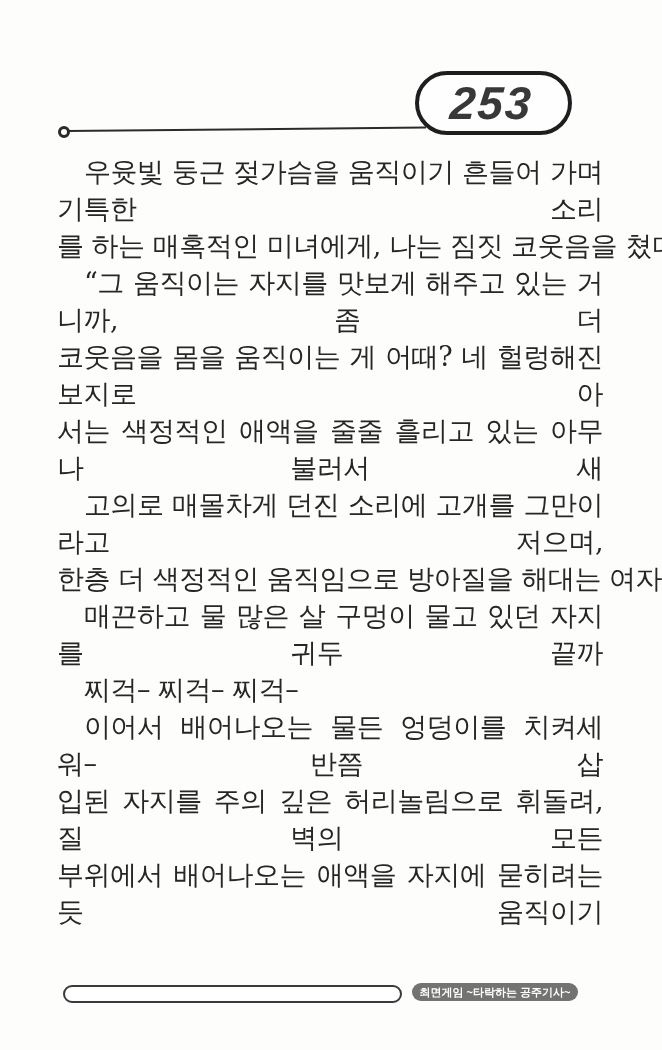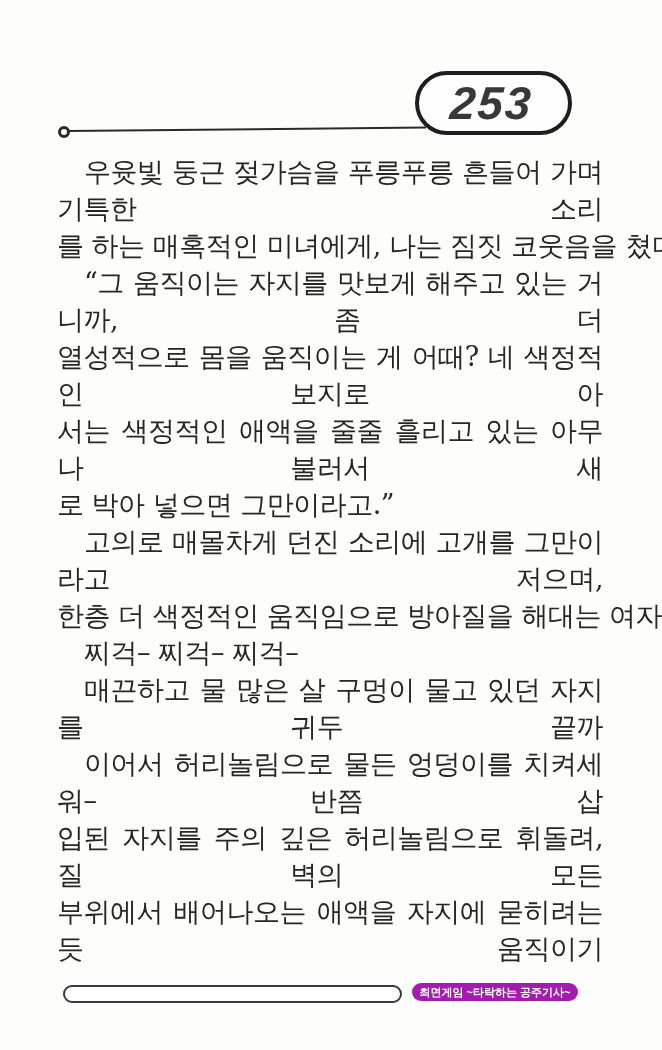--- a/index.html
+++ b/index.html
@@ -76,21 +76,21 @@
     left: 63px; top: 985px;
     width: 335px; height: 14px;
     background: #fff;
     border: 2px solid #3a3a3a;
     border-radius: 10px;
   }
   .series-title-badge {
     position: absolute;
     left: 412px; top: 983px;
     width: 166px; height: 18px;
-    background: #a21caf;
+    background: #737373;
     border-radius: 9px;
     display: flex;
     align-items: center;
     justify-content: center;
     color: #ffffff;
     font-family: "Liberation Sans", sans-serif;
     font-weight: 700;
     font-size: 11px;
     letter-spacing: 0px;
   }
@@ -100,31 +100,30 @@
 
 <div class="page">
 
   <div class="header-ring"></div>
   <div class="header-line"></div>
   <div class="page-number-badge">
     <span class="num">253</span>
   </div>
 
   <div class="body-text">
-      <div class="line indent fill">우윳빛 둥근 젖가슴을 푸릉푸릉 흔들어 가며 기특한 소리</div>
+      <div class="line indent fill">우윳빛 둥근 젖가슴을 움직이기 흔들어 가며 기특한 소리</div>
       <div class="line">를 하는 매혹적인 미녀에게, 나는 짐짓 코웃음을 쳤다.</div>
       <div class="line indent fill">“그 움직이는 자지를 맛보게 해주고 있는 거니까, 좀 더</div>
-      <div class="line fill">열성적으로 몸을 움직이는 게 어때? 네 색정적인 보지로 아</div>
+      <div class="line fill">코웃음을 몸을 움직이는 게 어때? 네 헐렁해진 보지로 아</div>
       <div class="line fill">서는 색정적인 애액을 줄줄 흘리고 있는 아무나 불러서 새</div>
-      <div class="line">로 박아 넣으면 그만이라고.”</div>
       <div class="line indent fill">고의로 매몰차게 던진 소리에 고개를 그만이라고 저으며,</div>
       <div class="line">한층 더 색정적인 움직임으로 방아질을 해대는 여자.</div>
+      <div class="line indent fill">매끈하고 물 많은 살 구멍이 물고 있던 자지를 귀두 끝까</div>
       <div class="line indent">찌걱– 찌걱– 찌걱–</div>
-      <div class="line indent fill">매끈하고 물 많은 살 구멍이 물고 있던 자지를 귀두 끝까</div>
-      <div class="line indent fill">이어서 허리놀림으로 물든 엉덩이를 치켜세워– 반쯤 삽</div>
+      <div class="line indent fill">이어서 배어나오는 물든 엉덩이를 치켜세워– 반쯤 삽</div>
       <div class="line fill">입된 자지를 주의 깊은 허리놀림으로 휘돌려, 질 벽의 모든</div>
       <div class="line fill">부위에서 배어나오는 애액을 자지에 묻히려는 듯 움직이기</div>
     </div>
 
   <div class="footer-rule-pill"></div>
   <div class="series-title-badge">
     <span>최면게임 ~타락하는 공주기사~</span>
   </div>
 
 </div>

